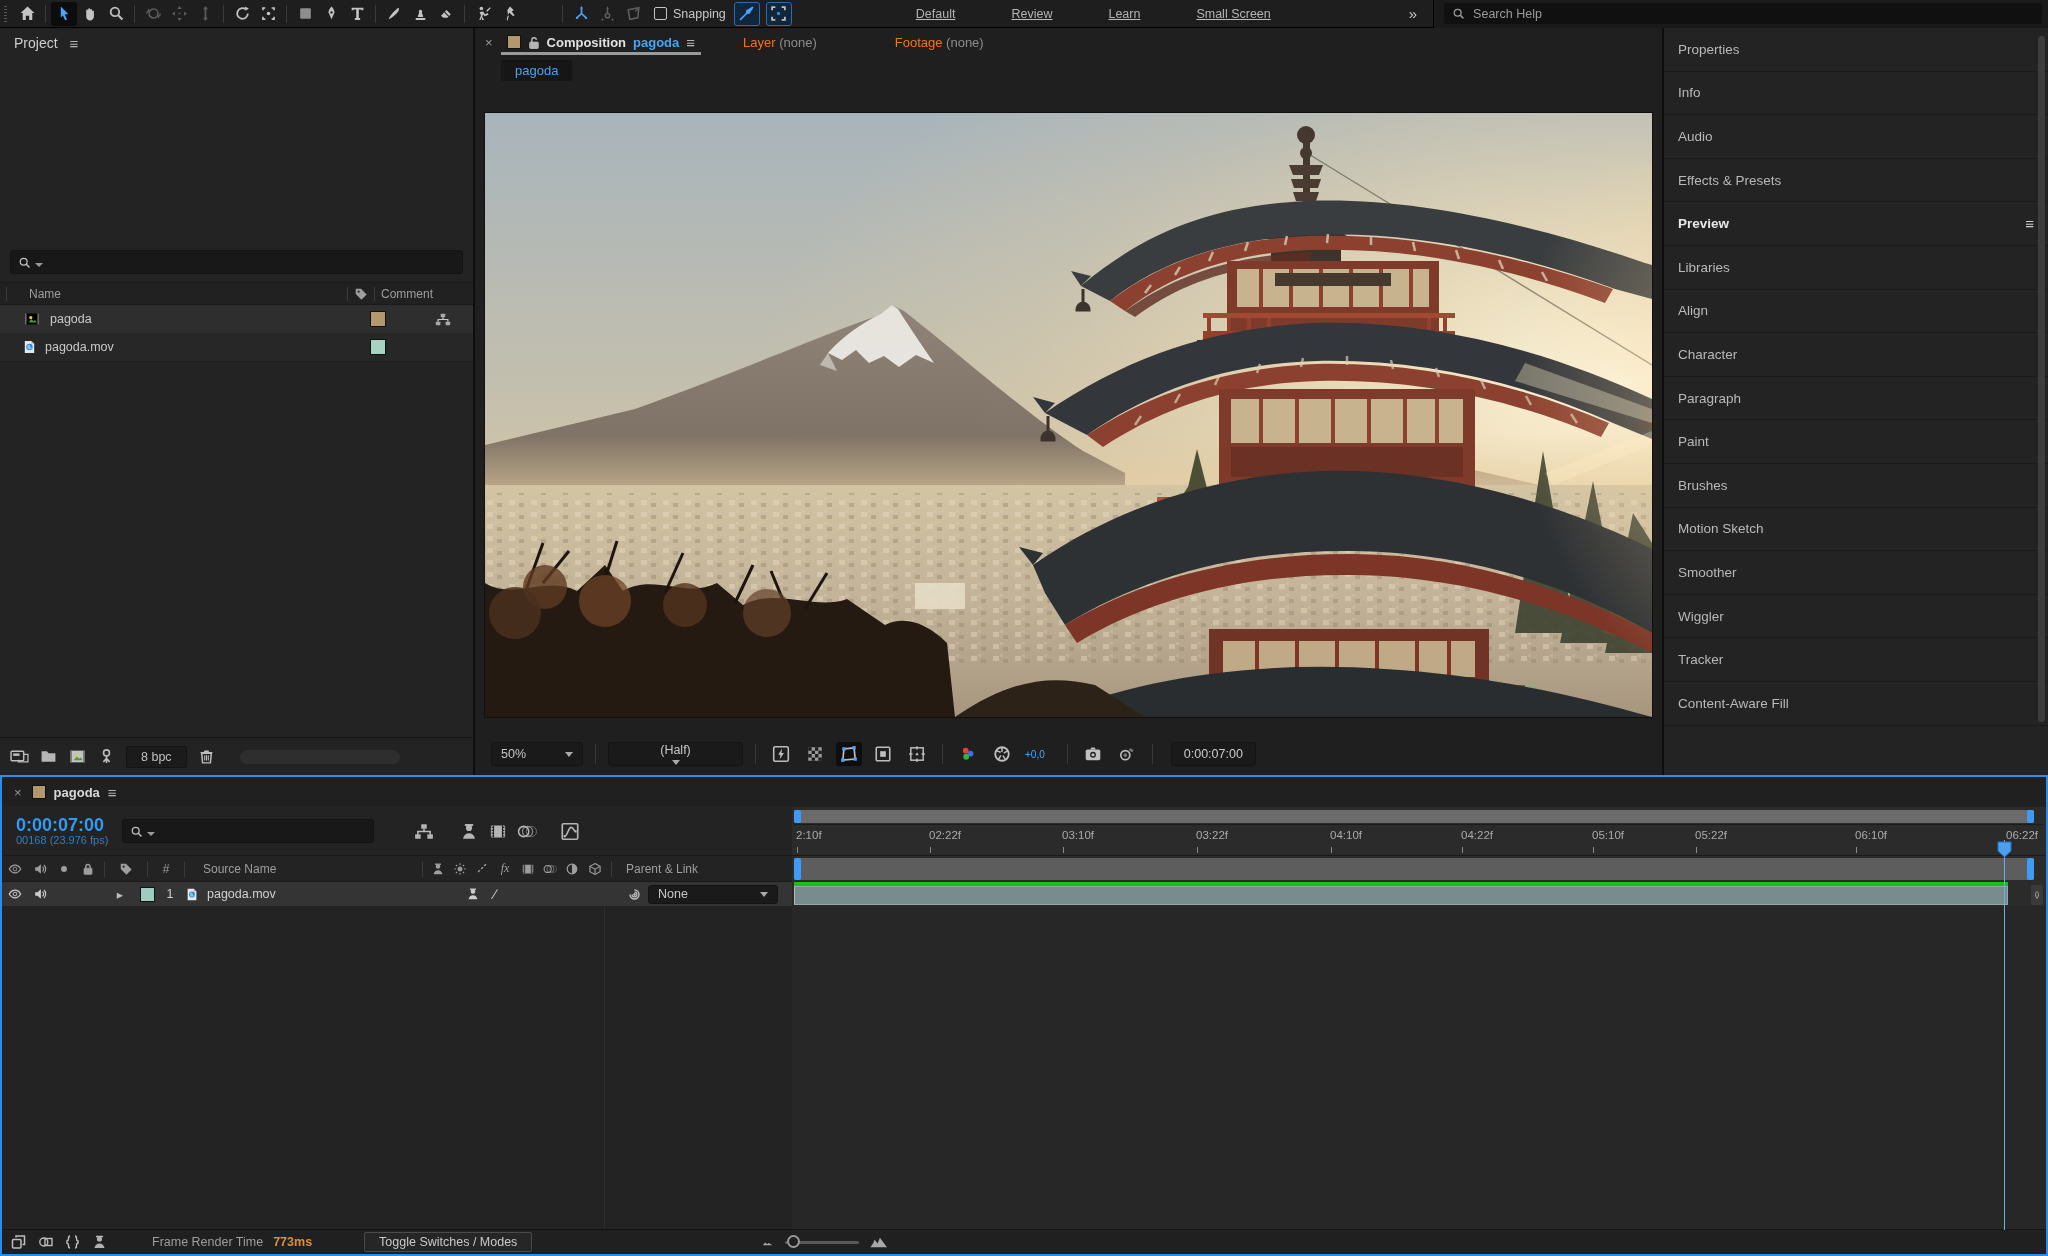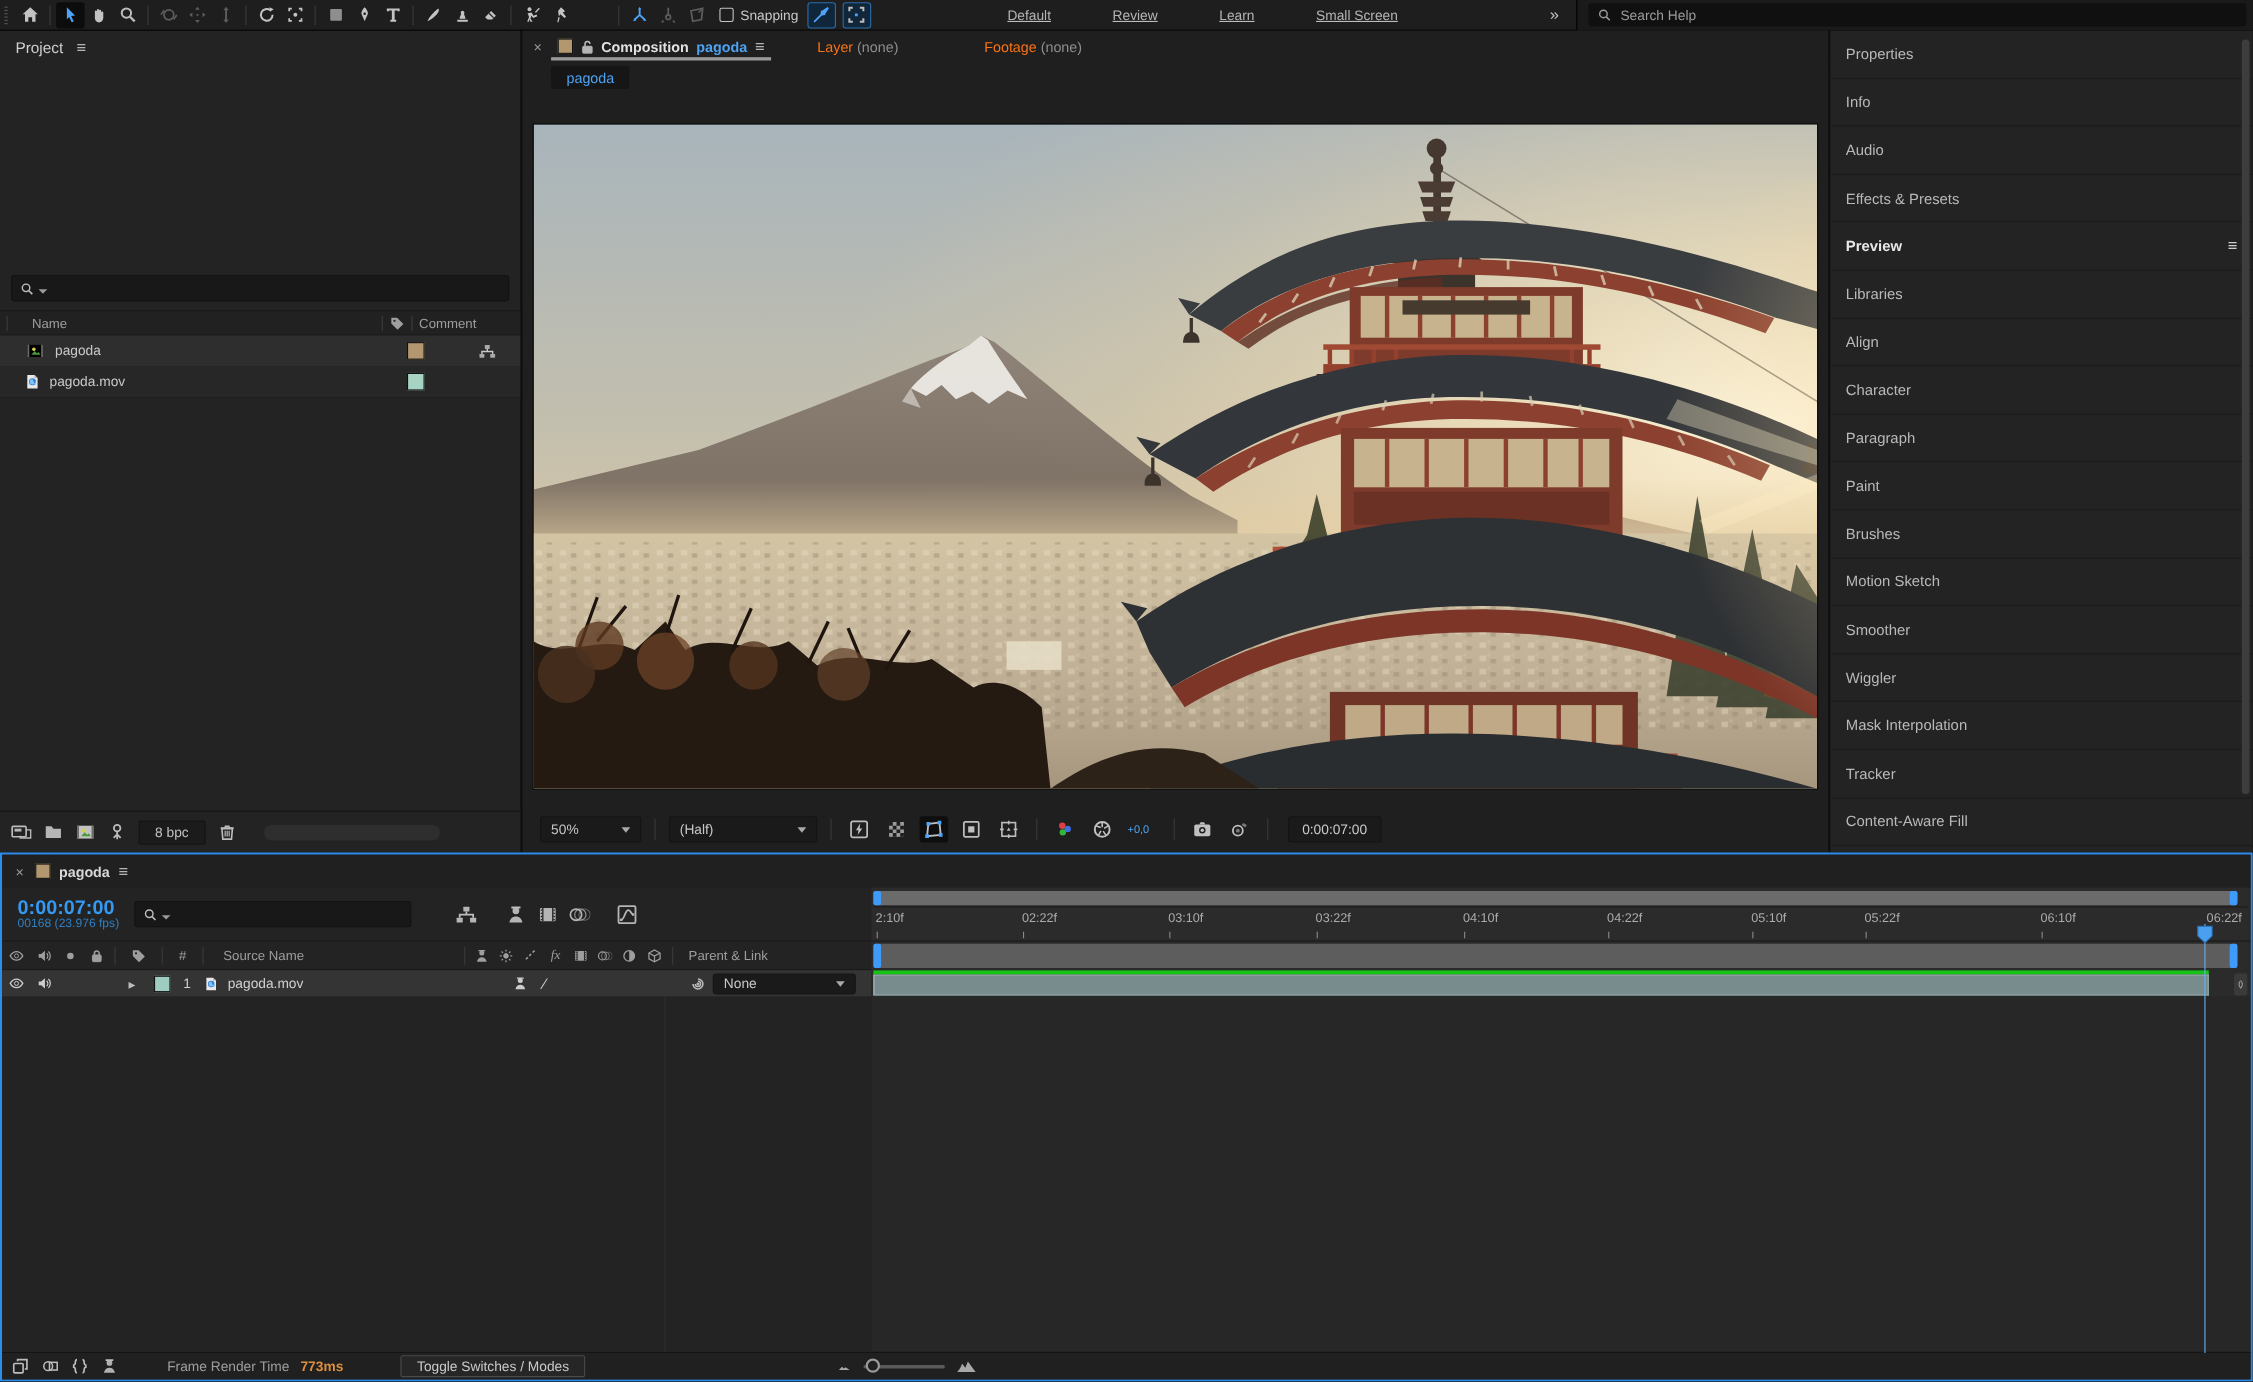--- a/index.html
+++ b/index.html
@@ -74,21 +74,21 @@
   .tabvalue { color:#4da3f2; font-size:13px; font-weight:bold; }
   .ghosttab { color:#8d8d8d; font-size:13px; padding:0 36px; }
   .ghosttab b { color:#f97316; font-weight:normal; }
   .v-tabs2 { height:28px; display:flex; align-items:center; padding-left:26px; background:#1f1f1f; }
   .compchip { background:#161616; color:#4da3f2; font-size:13px; padding:3px 14px; border-radius:2px; }
   .v-canvas { flex:1; display:flex; align-items:flex-start; justify-content:center; padding-top:29px; min-height:0; }
   .canvas-img { width:1167px; height:604px; background:#000; position:relative; overflow:hidden; box-shadow:0 0 0 1px #101010; }
   .canvas-img svg { display:block; width:1167px; height:604px; }
   .v-toolbar { height:42px; display:flex; align-items:center; gap:8px; padding:0 16px;text-align:right; }
   .vt-select { background:#1a1a1a; border:1px solid #141414; border-radius:3px; height:24px; display:flex; align-items:center; justify-content:space-between; padding:0 9px; color:#c7c7c7; }
-  .vt-zoom { width:92px; } .vt-res { width:135px; }
+  .vt-zoom { width:92px; } .vt-res { width:135px;flex-direction:column; }
   .vt-caret { width:0; height:0; border-left:4px solid transparent; border-right:4px solid transparent; border-top:5px solid #aaa; }
   .vt-sep { width:1px; height:20px; background:#383838; margin:0 4px; }
   .vt-ic { width:26px; height:24px; display:flex; align-items:center; justify-content:center; border-radius:3px; }
   .vt-ic svg { width:18px; height:18px; }
   .vt-ic.on { background:#0e0e0e; }
   .exposure { color:#4da3f2; font-size:10px; margin-left:2px; }
   .tcbox { background:#1a1a1a; border:1px solid #141414; border-radius:3px; height:24px; display:flex; align-items:center; padding:0 12px; color:#cccccc; margin-left:6px; }
 
   
   .rightpanel { width:384px; background:#232323; position:relative; overflow:hidden; }
@@ -940,24 +940,20 @@
           <div class="rp-item">
             <span class="rp-label">Smoother</span>
 
           </div>
 
           <div class="rp-item">
             <span class="rp-label">Wiggler</span>
 
           </div>
 
-          <div class="rp-item">
-            <span class="rp-label">Mask Interpolation</span>
-
-          </div>
 
           <div class="rp-item">
             <span class="rp-label">Tracker</span>
 
           </div>
 
           <div class="rp-item">
             <span class="rp-label">Content-Aware Fill</span>
 
           </div>

